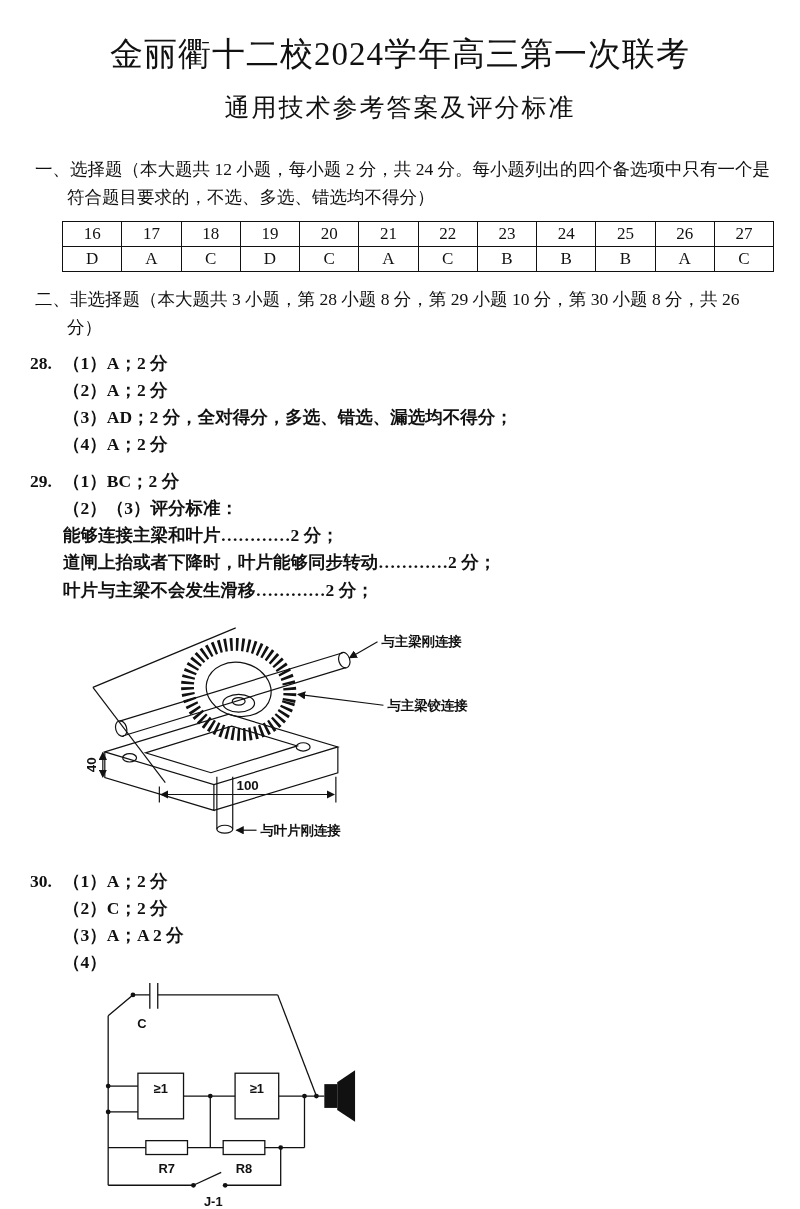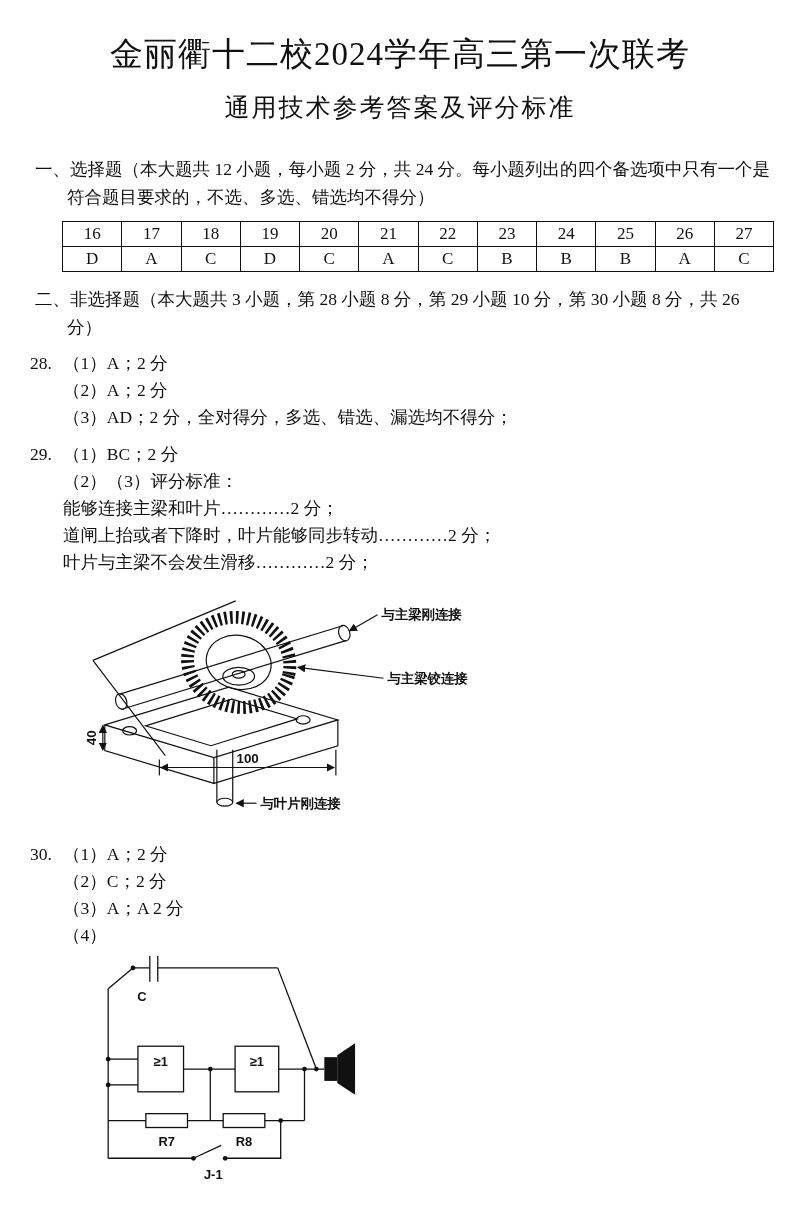--- a/index.html
+++ b/index.html
@@ -26,21 +26,21 @@
   table.answer-table {
     border-collapse:collapse; table-layout:fixed;
     width:712px; margin:10px 0 0 32px;
   }
   table.answer-table td {
     border:1px solid #111; text-align:center; vertical-align:middle;
     font-size:17px; height:25px; padding:0;
   }
   .qblock { font-size:17.5px; line-height:1.55; margin-top:8px; }
   .qblock.tight { margin-top:10px; }
-  .qline { white-space:pre-wrap; }
+  .qline { white-space:pre-wrap;font-weight:bold; }
   .qnum { display:inline-block; width:33px; }
   .indent { padding-left:33px; }
   .fig1wrap { margin:14px 0 4px 55px; }
   .fig2wrap { margin:6px 0 0 55px; }
   .figlabel  { font-family:"Liberation Sans", sans-serif; font-size:13.5px; font-weight:700; }
   .figlabel2 { font-family:"Liberation Sans", sans-serif; font-size:13px;  font-weight:700; }
 </style>
 </head>
 <body>
 
@@ -83,20 +83,21 @@
       </tr>
     </tbody>
   </table>
 
   <div class="sec-heading second">二、非选择题（本大题共 3 小题，第 28 小题 8 分，第 29 小题 10 分，第 30 小题 8 分，共 26 分）</div>
 
   <div class="qblock">
     <div class="qline"><span class="qnum">28.</span><span>（1）A；2 分</span></div>
     <div class="qline indent">（2）A；2 分</div>
     <div class="qline indent">（3）AD；2 分，全对得分，多选、错选、漏选均不得分；</div>
+    <div class="qline indent">（4）A；2 分</div>
   </div>
 
   <div class="qblock tight">
     <div class="qline"><span class="qnum">29.</span><span>（1）BC；2 分</span></div>
     <div class="qline indent">（2）（3）评分标准：</div>
     <div class="qline indent">能够连接主梁和叶片…………2 分；</div>
     <div class="qline indent">道闸上抬或者下降时，叶片能够同步转动…………2 分；</div>
     <div class="qline indent">叶片与主梁不会发生滑移…………2 分；</div>
   </div>
 

